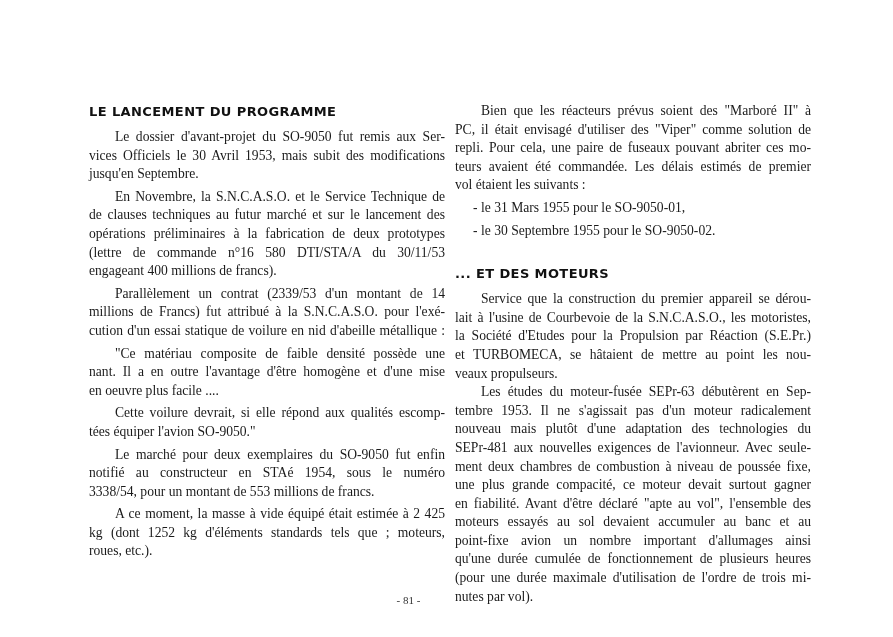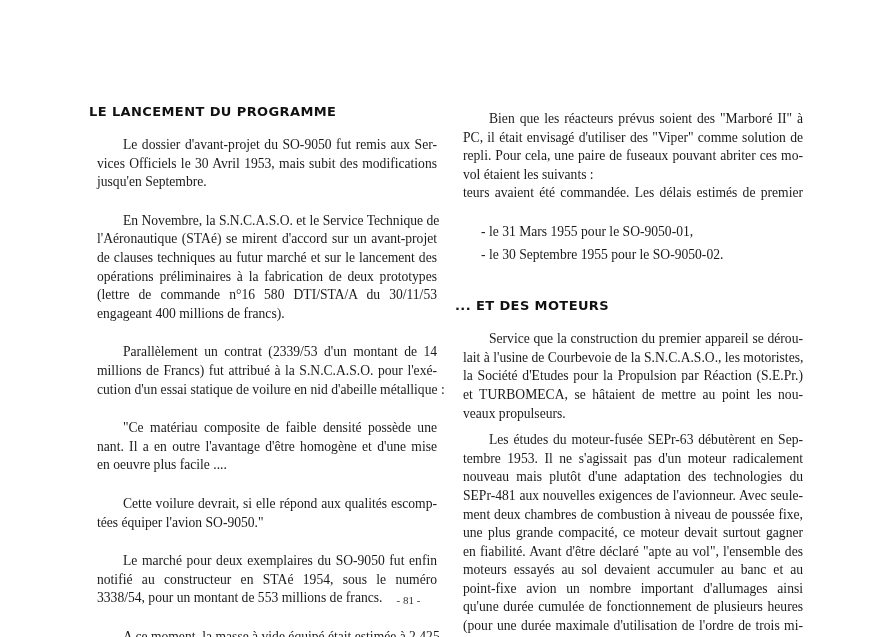--- a/index.html
+++ b/index.html
@@ -4,21 +4,21 @@
 <style>
   html, body { margin: 0; padding: 0; background: #ffffff; }
   body { width: 893px; height: 637px; position: relative; overflow: hidden; }
   .col { position: absolute; top: 102px; width: 356px; }
   .col-left { left: 89px; }
   .col-right { left: 455px; }
   .heading {
     font-family: "DejaVu Sans", sans-serif; font-weight: bold; font-size: 13px;
     letter-spacing: 0.4px; color: #111; margin: 0; height: 20px; line-height: 20px;
   }
-  .para { margin: 8px; font-family: "Liberation Serif", serif; font-size: 13.6px; color: #1a1a1a; }
+  .para { margin: 0; font-family: "Liberation Serif", serif; font-size: 13.6px; color: #1a1a1a; }
   .line { display: block; height: 18.6px; line-height: 18.6px; white-space: nowrap; text-align: justify; text-align-last: justify; }
   .line.last { text-align-last: left; }
   .indent { padding-left: 26px; }
   .list-indent { padding-left: 18px; }
   .gap-s { height: 4px; }
   .gap-m { height: 6px; }
   .gap-h { height: 12px; }
   .page-number {
     position: absolute; top: 594px; left: 0; width: 817px; text-align: center;
     font-family: "Liberation Serif", serif; font-size: 11px; color: #333;
@@ -33,21 +33,20 @@
 
   <p class="para">
     <span class="line indent">Le dossier d'avant-projet du SO-9050 fut remis aux Ser-</span>
     <span class="line">vices Officiels le 30 Avril 1953, mais subit des modifications</span>
     <span class="line last">jusqu'en Septembre.</span>
   </p>
   <div class="gap-s"></div>
 
   <p class="para">
     <span class="line indent">En Novembre, la S.N.C.A.S.O. et le Service Technique de</span>
-    <span class="line">l'Aéronautique (STAé) se mirent d'accord sur un avant-projet</span>
     <span class="line">de clauses techniques au futur marché et sur le lancement des</span>
     <span class="line">opérations préliminaires à la fabrication de deux prototypes</span>
     <span class="line">(lettre de commande n°16 580 DTI/STA/A du 30/11/53</span>
     <span class="line last">engageant 400 millions de francs).</span>
   </p>
   <div class="gap-s"></div>
 
   <p class="para">
     <span class="line indent">Parallèlement un contrat (2339/53 d'un montant de 14</span>
     <span class="line">millions de Francs) fut attribué à la S.N.C.A.S.O. pour l'exé-</span>
@@ -80,22 +79,22 @@
     <span class="line">kg (dont 1252 kg d'éléments standards tels que ; moteurs,</span>
     <span class="line last">roues, etc.).</span>
   </p>
 </div>
 
 <div class="col col-right">
   <p class="para">
     <span class="line indent">Bien que les réacteurs prévus soient des "Marboré II" à</span>
     <span class="line">PC, il était envisagé d'utiliser des "Viper" comme solution de</span>
     <span class="line">repli. Pour cela, une paire de fuseaux pouvant abriter ces mo-</span>
+    <span class="line">teurs avaient été commandée. Les délais estimés de premier</span>
     <span class="line last">vol étaient les suivants :</span>
-    <span class="line">teurs avaient été commandée. Les délais estimés de premier</span>
   </p>
   <div class="gap-s"></div>
 
   <div class="para">
     <span class="line last list-indent">- le 31 Mars 1955 pour le SO-9050-01,</span>
     <div class="gap-s"></div>
     <span class="line last list-indent">- le 30 Septembre 1955 pour le SO-9050-02.</span>
   </div>
   <div class="gap-h"></div>
   <div class="gap-h"></div>

